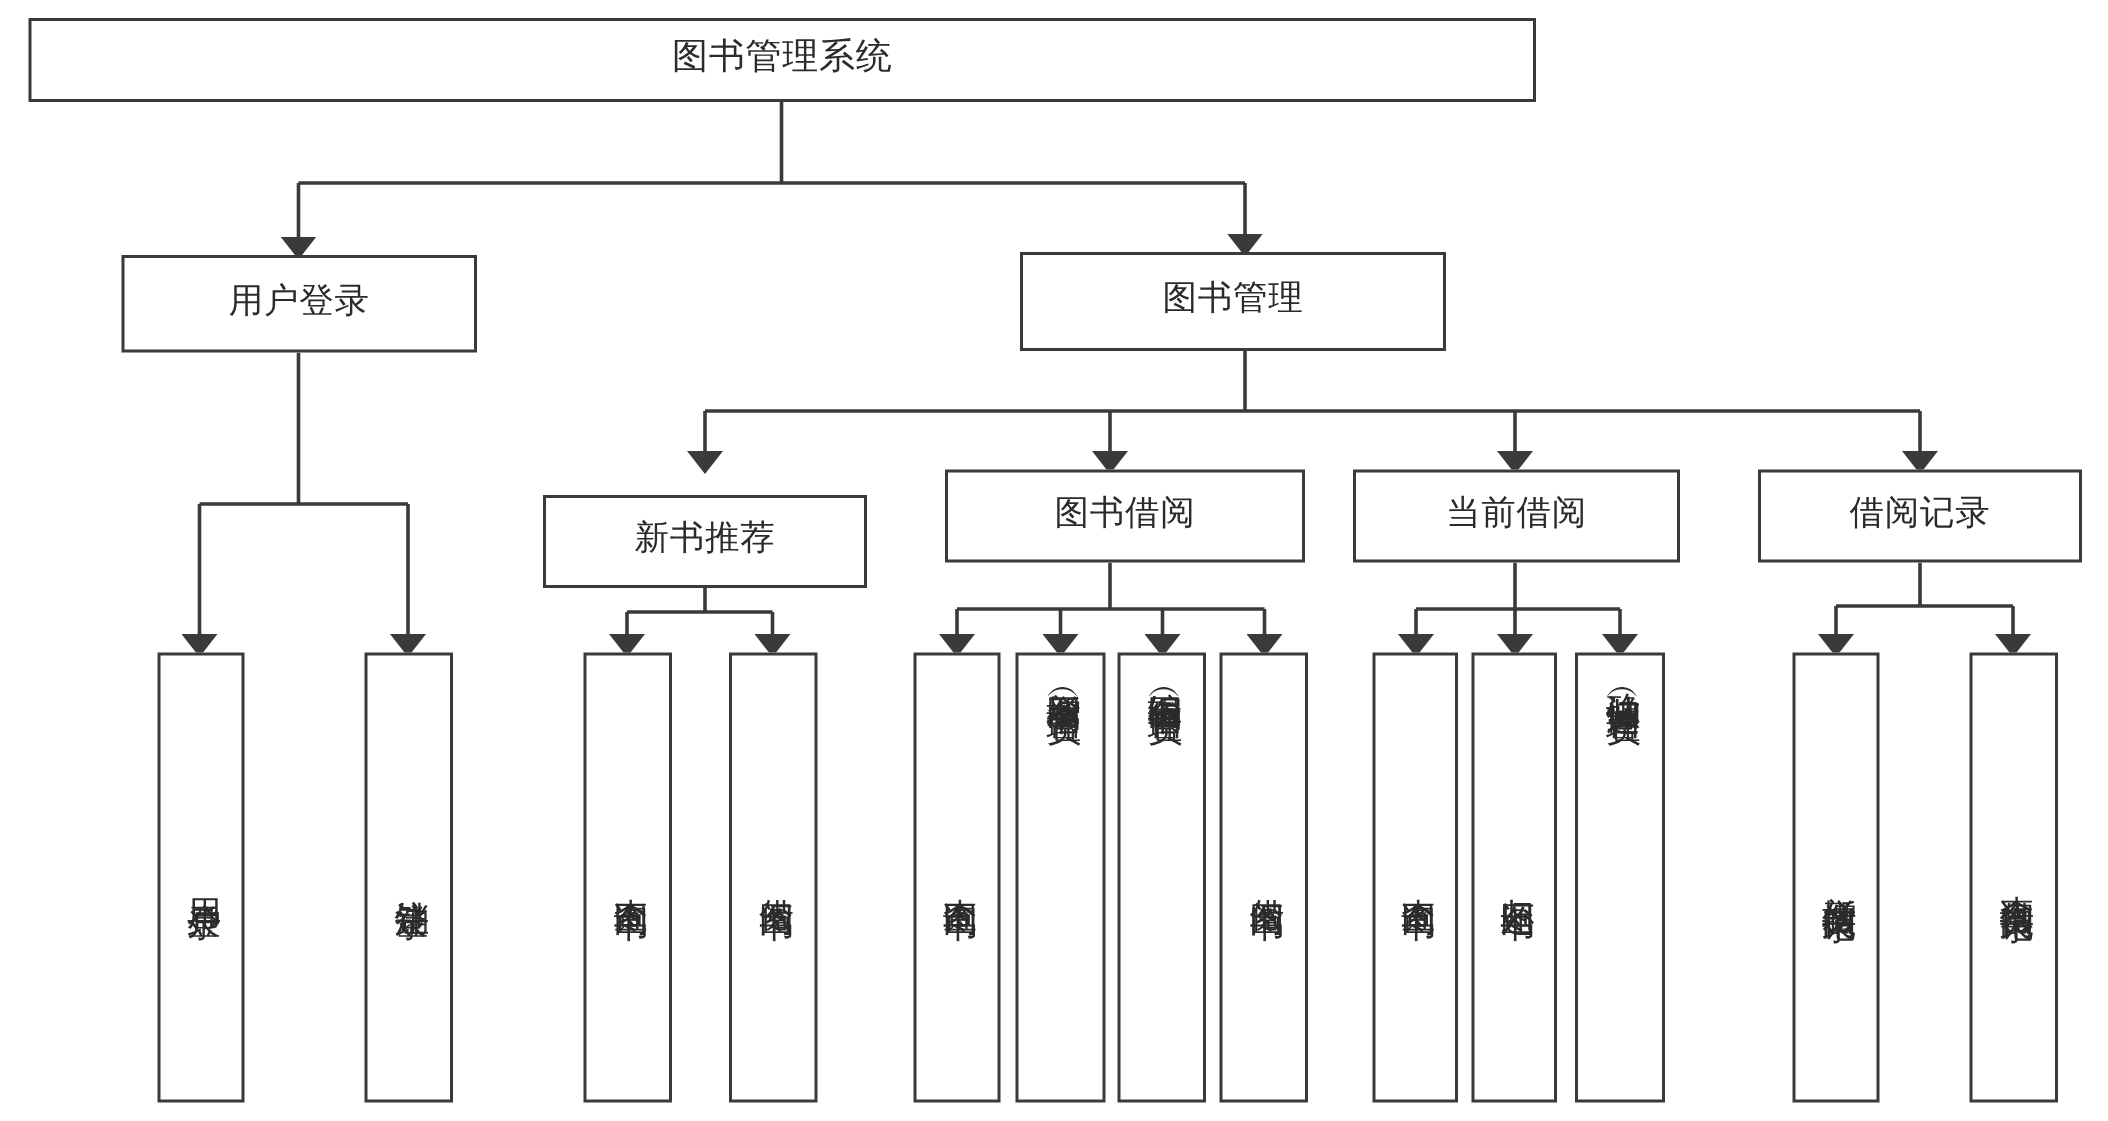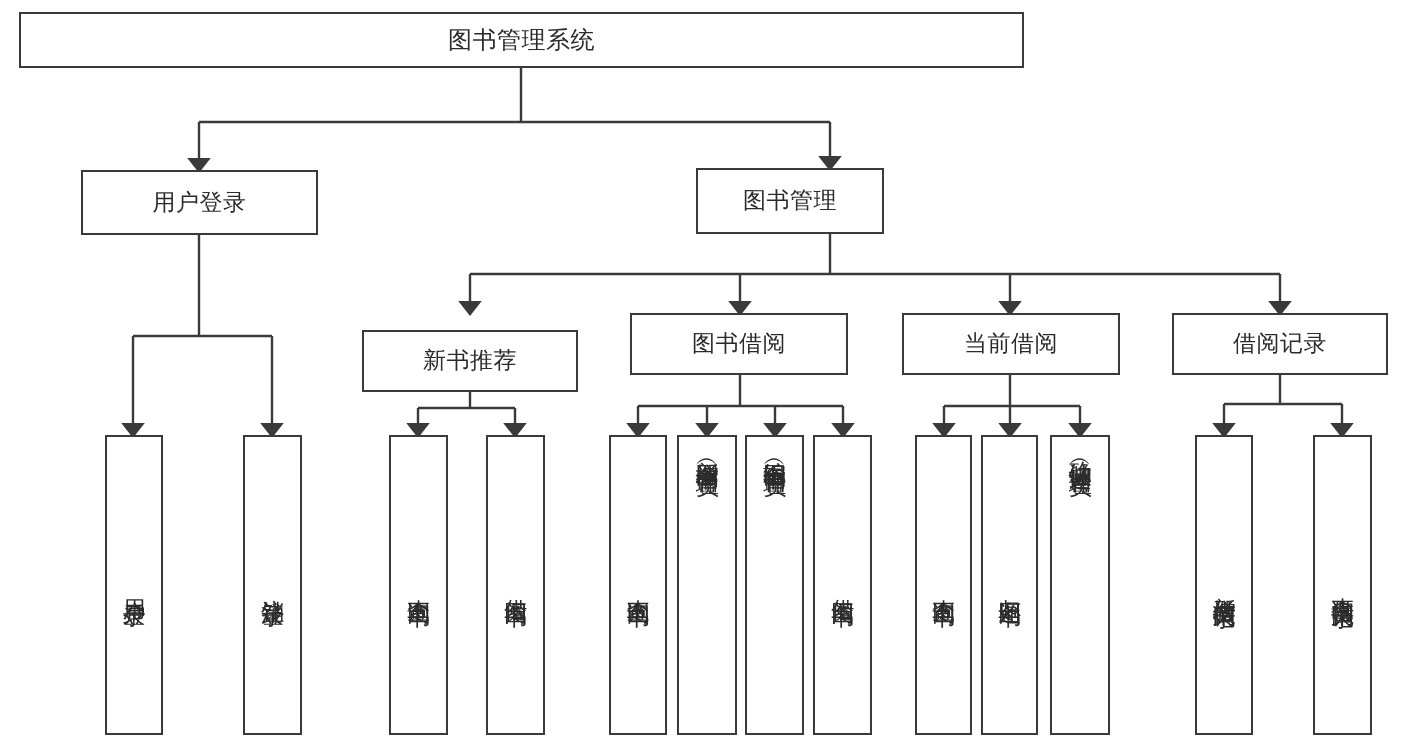--- a/index.html
+++ b/index.html
@@ -35,20 +35,21 @@
     align-items: center;
     justify-content: center;
     color: #2b2b2b;
   }
   .node-label {
     display: block;
     text-align: center;
     letter-spacing: 0.5px;
     line-height: 1.18;
     white-space: nowrap;
+    font-family: Liberation Mono, monospace;
   }
   
   .node.horiz .node-label {
     font-size: 23px;
   }
   .node.root .node-label {
     font-size: 24px;
   }
   
   .node.vert {
@@ -136,29 +137,29 @@
   </svg>
 
   <div class="node horiz root" style="left:19px; top:12px; width:1005px; height:56px;">
     <span class="node-label">图书管理系统</span>
   </div>
 
   <div class="node horiz" style="left:81px; top:170px; width:237px; height:65px;">
     <span class="node-label">用户登录</span>
   </div>
 
-  <div class="node horiz" style="left:696px; top:168px; width:188px; height:66px;">
+  <div class="node horiz" style="left:680px; top:168px; width:284px; height:66px;">
     <span class="node-label">图书管理</span>
   </div>
 
   <div class="node horiz" style="left:362px; top:330px; width:216px; height:62px;">
     <span class="node-label">新书推荐</span>
   </div>
 
-  <div class="node horiz" style="left:630px; top:313px; width:218px; height:62px;">
+  <div class="node horiz" style="left:630px; top:313px; width:240px; height:62px;">
     <span class="node-label">图书借阅</span>
   </div>
 
   <div class="node horiz" style="left:902px; top:313px; width:218px; height:62px;">
     <span class="node-label">当前借阅</span>
   </div>
 
   <div class="node horiz" style="left:1172px; top:313px; width:216px; height:62px;">
     <span class="node-label">借阅记录</span>
   </div>

